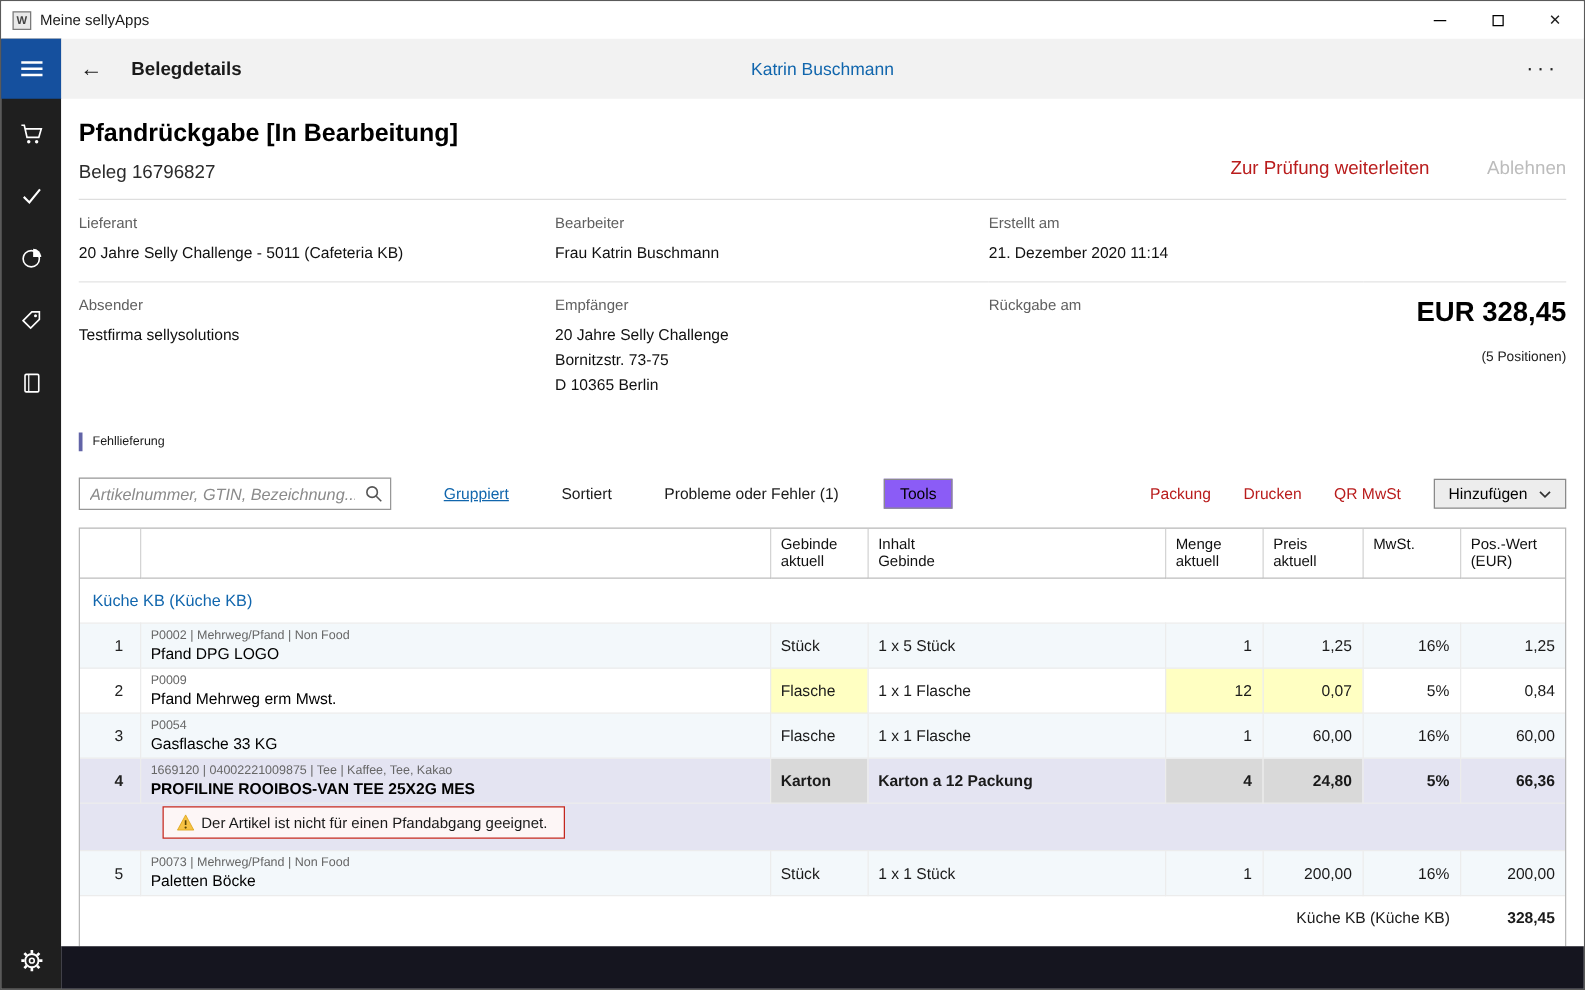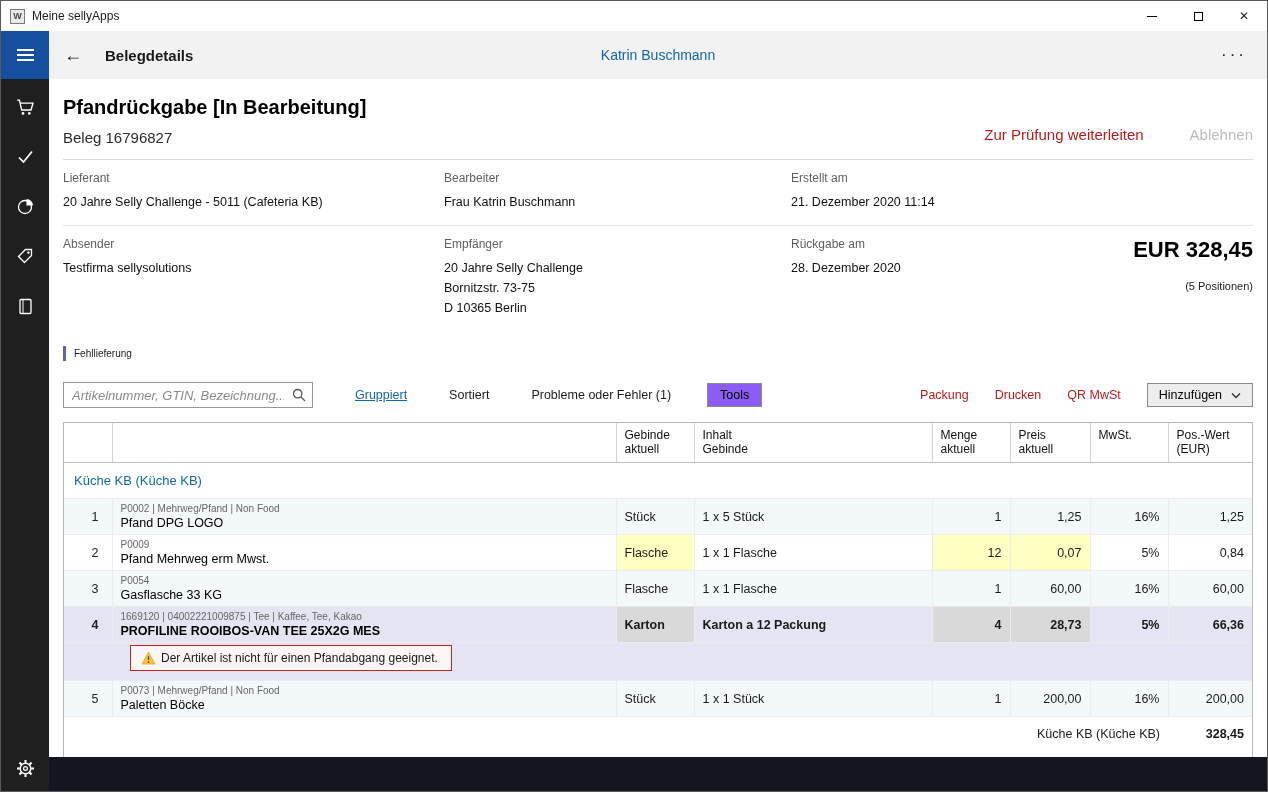--- a/index.html
+++ b/index.html
@@ -223,21 +223,20 @@
           <div class="info-cell">
             <div class="info-label">Empfänger</div>
             <div class="info-value">
               <div>20 Jahre Selly Challenge</div>
               <div>Bornitzstr. 73-75</div>
               <div>D 10365 Berlin</div>
             </div>
           </div>
           <div class="info-cell">
             <div class="info-label">Rückgabe am</div>
-            <div class="info-value">28. Dezember 2020</div>
           </div>
           <div class="amount-cell">
             <div class="amount">EUR 328,45</div>
             <div class="positions">(5 Positionen)</div>
           </div>
         </div>
 
         <div class="tag-row">
           <span class="tag-bar"></span>
           <span class="tag-text">Fehllieferung</span>
@@ -346,21 +345,21 @@
 
               <tr class="item-row selected">
                 <td class="num b">4</td>
                 <td class="desc">
                   <div class="meta">1669120 | 04002221009875 | Tee | Kaffee, Tee, Kakao</div>
                   <div class="name">PROFILINE ROOIBOS-VAN TEE 25X2G MES</div>
                 </td>
                 <td class="cell-gray">Karton</td>
                 <td class="b">Karton a 12 Packung</td>
                 <td class="cell-gray r">4</td>
-                <td class="cell-gray r">28,73</td>
+                <td class="cell-gray r">24,80</td>
                 <td class="r b">5%</td>
                 <td class="r b">66,36</td>
               </tr>
 
               <tr class="warn-row">
                 <td colspan="8">
                   <span class="warn-box">
                     <svg width="15" height="14" viewBox="0 0 16 15">
                       <path d="M8 1 L15 14 H1 Z" fill="#f6c244" stroke="#d89b00" stroke-width="0.6"></path>
                       <line x1="8" y1="5.6" x2="8" y2="9.6" stroke="#5a4500" stroke-width="1.4"></line>

